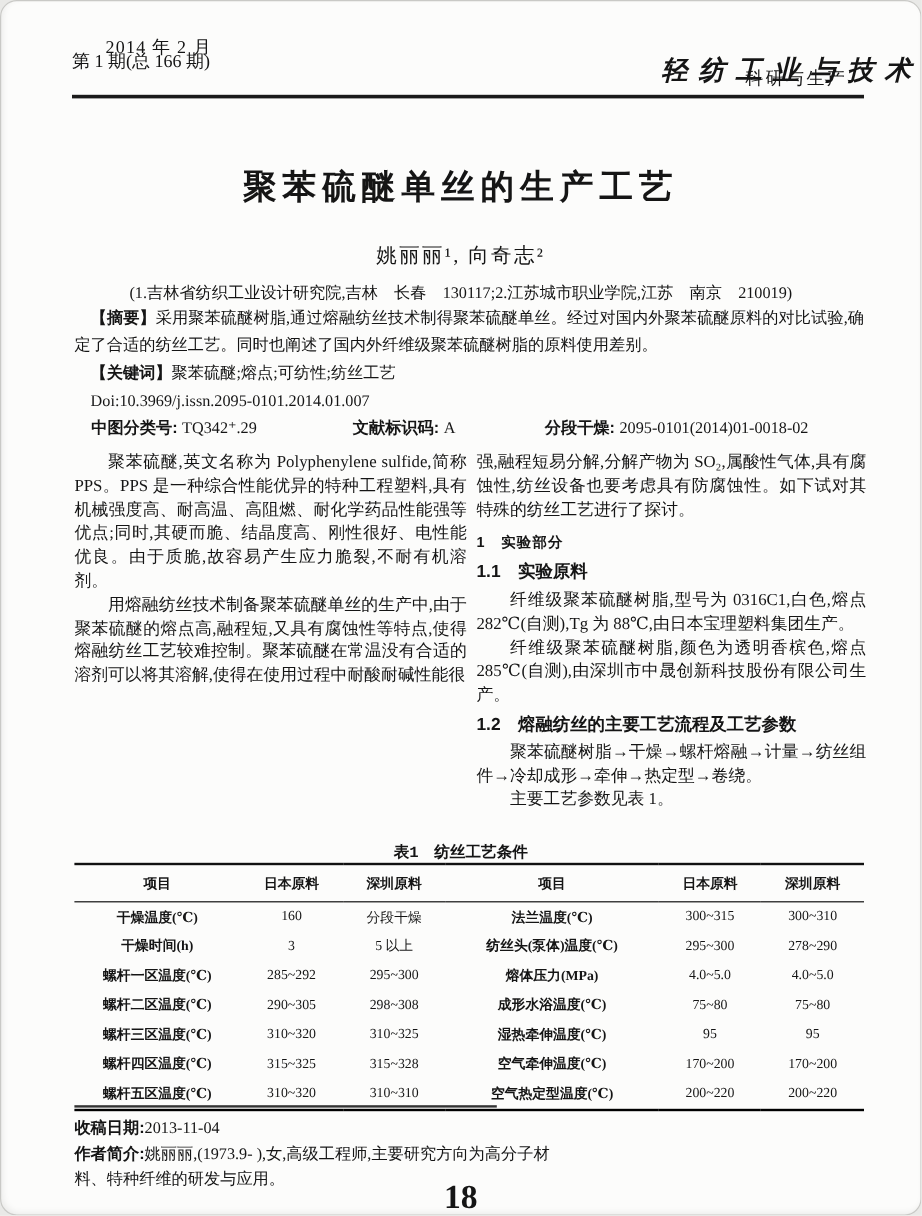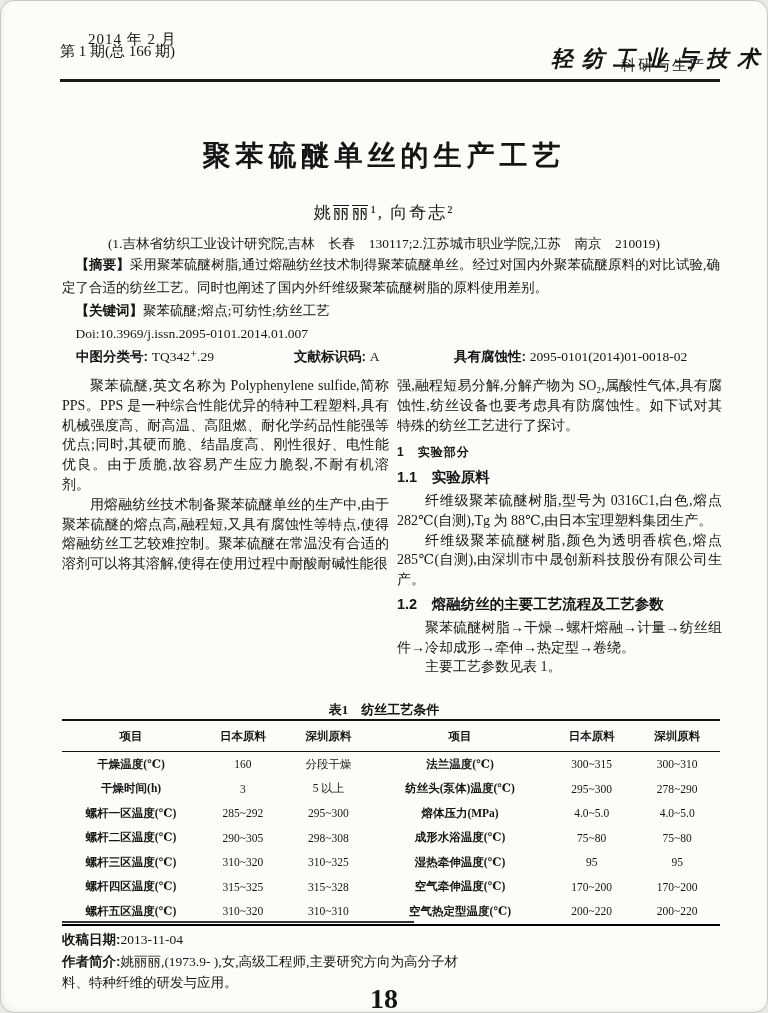--- a/index.html
+++ b/index.html
@@ -37,21 +37,21 @@
   .col-left{left:62px;width:327px;}
   .col-right{left:397px;width:325px;}
   .col p{margin:0;text-indent:2em;}
   .col p.lead{text-indent:0;}
   .col h3{margin:8px 0 5px;font-size:12px;font-weight:bold;text-indent:0;
     font-family:"Liberation Sans","DejaVu Sans",sans-serif;letter-spacing:1px;}
   .col h4{margin:5px 0 3px;font-size:14.5px;font-weight:bold;text-indent:0;
     font-family:"Liberation Sans","DejaVu Sans",sans-serif;}
   
   .tbl-caption{position:absolute;left:0;right:0;top:701px;text-align:center;
-    font-size:13px;font-weight:bold;font-family:Liberation Serif, serif;}
+    font-size:13px;font-weight:bold;font-family:Liberation Mono, monospace;}
   table.spin{position:absolute;left:62px;top:719px;width:658px;border-collapse:collapse;
     font-size:11.5px;}
   table.spin th{font-weight:bold;height:28px;border-bottom:1.5px solid #111;}
   table.spin{border-top:2.5px solid #111;border-bottom:2px solid #000000;}
   table.spin td{height:22.5px;text-align:center;font-weight:400;}
   table.spin th{text-align:center;}
   table.spin td:nth-child(1), table.spin td:nth-child(4){font-weight:600;}
   
   .foot-rule{position:absolute;left:62px;top:921px;width:352px;height:2px;background:#333;}
   .footnote{position:absolute;left:62px;top:929px;width:396px;font-size:13.5px;line-height:21.5px;text-align:justify;}
@@ -74,21 +74,21 @@
   <div class="authors">姚丽丽¹, 向奇志²</div>
   <div class="affil">(1.吉林省纺织工业设计研究院,吉林　长春　130117;2.江苏城市职业学院,江苏　南京　210019)</div>
 
   <div class="meta">
     <p class="ind"><span class="lbl">【摘要】</span><span>采用聚苯硫醚树脂,通过熔融纺丝技术制得聚苯硫醚单丝。经过对国内外聚苯硫醚原料的对比试验,确定了合适的纺丝工艺。同时也阐述了国内外纤维级聚苯硫醚树脂的原料使用差别。</span></p>
     <p class="ind"><span class="lbl">【关键词】</span><span>聚苯硫醚;熔点;可纺性;纺丝工艺</span></p>
     <p class="ind">Doi:10.3969/j.issn.2095-0101.2014.01.007</p>
     <p class="clc-line">
       <span class="p1"><span class="lbl">中图分类号: </span><span>TQ342⁺.29</span></span>
       <span class="p2"><span class="lbl">文献标识码: </span><span>A</span></span>
-      <span class="p3"><span class="lbl">具有腐蚀性: </span><span>2095-0101(2014)01-0018-02</span></span>
+      <span class="p3"><span class="lbl">分段干燥: </span><span>2095-0101(2014)01-0018-02</span></span>
     </p>
   </div>
 
   <div class="col col-left">
     <p>聚苯硫醚,英文名称为 Polyphenylene sulfide,简称PPS。PPS 是一种综合性能优异的特种工程塑料,具有机械强度高、耐高温、高阻燃、耐化学药品性能强等优点;同时,其硬而脆、结晶度高、刚性很好、电性能优良。由于质脆,故容易产生应力脆裂,不耐有机溶剂。</p>
     <p>用熔融纺丝技术制备聚苯硫醚单丝的生产中,由于聚苯硫醚的熔点高,融程短,又具有腐蚀性等特点,使得熔融纺丝工艺较难控制。聚苯硫醚在常温没有合适的溶剂可以将其溶解,使得在使用过程中耐酸耐碱性能很</p>
   </div>
 
   <div class="col col-right">
     <p class="lead">强,融程短易分解,分解产物为 SO₂,属酸性气体,具有腐蚀性,纺丝设备也要考虑具有防腐蚀性。如下试对其特殊的纺丝工艺进行了探讨。</p>

